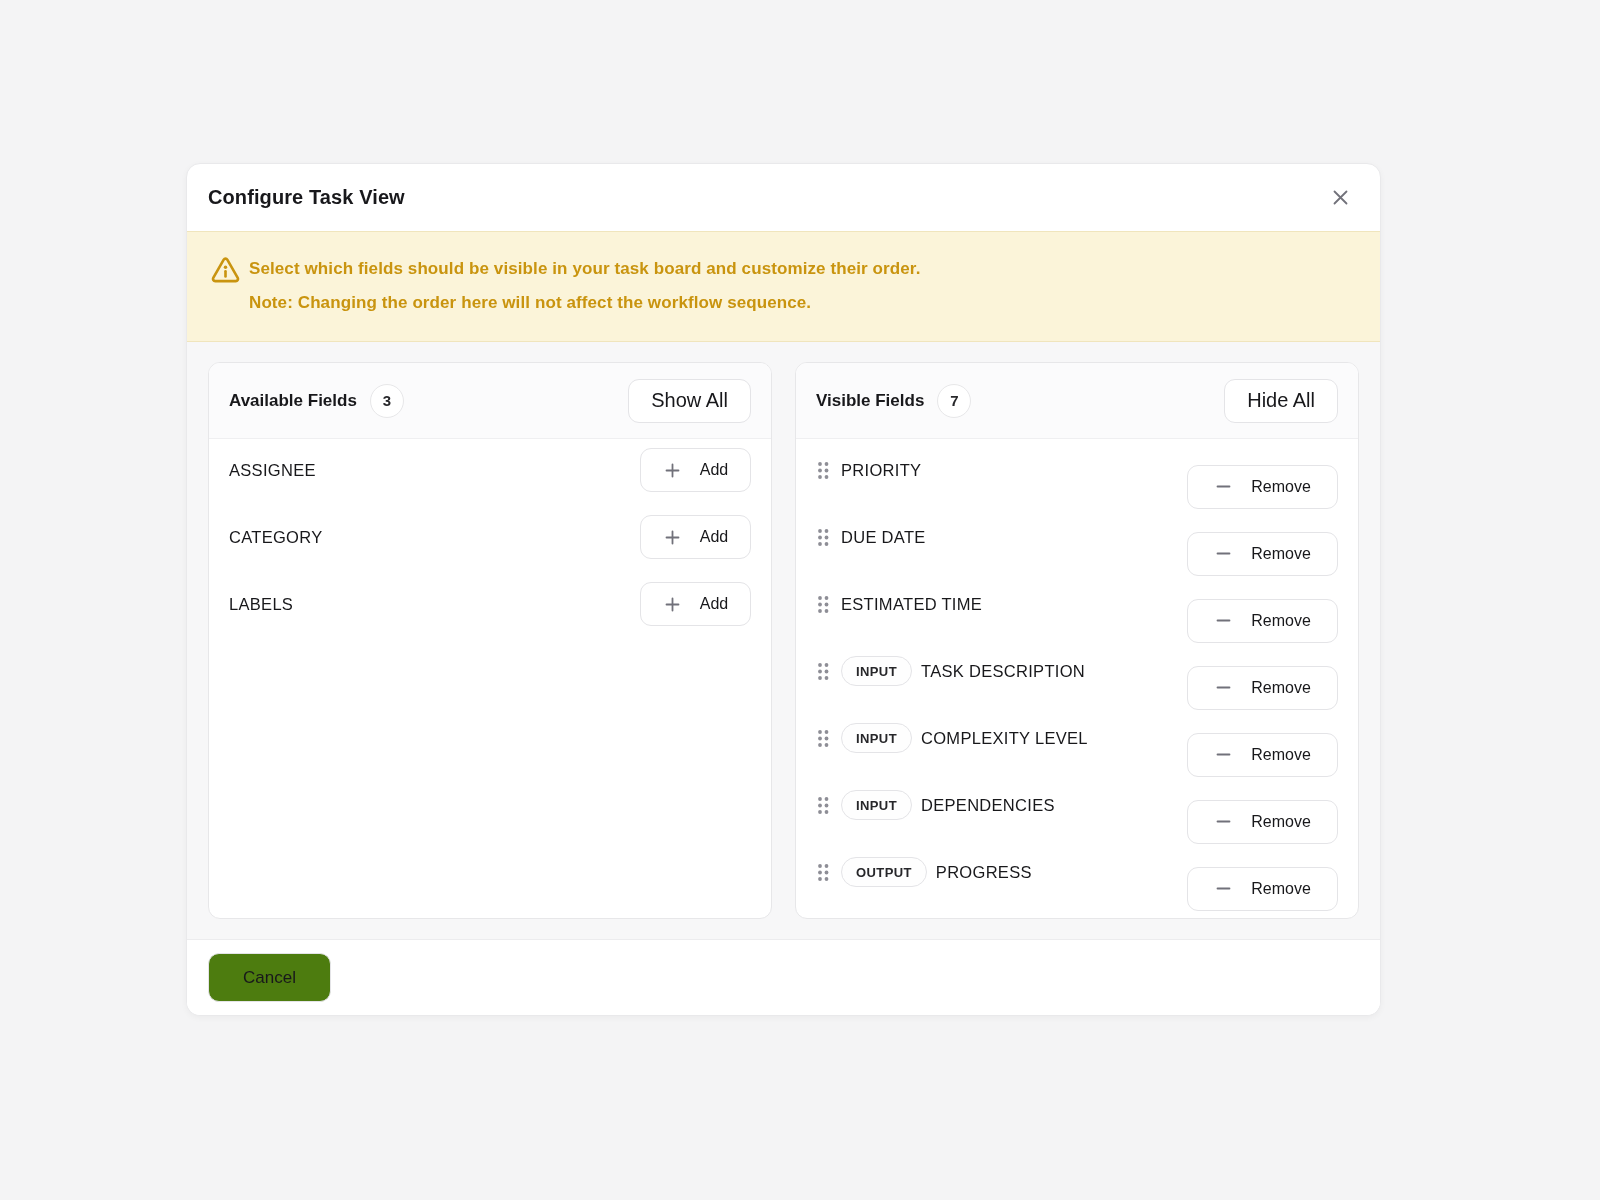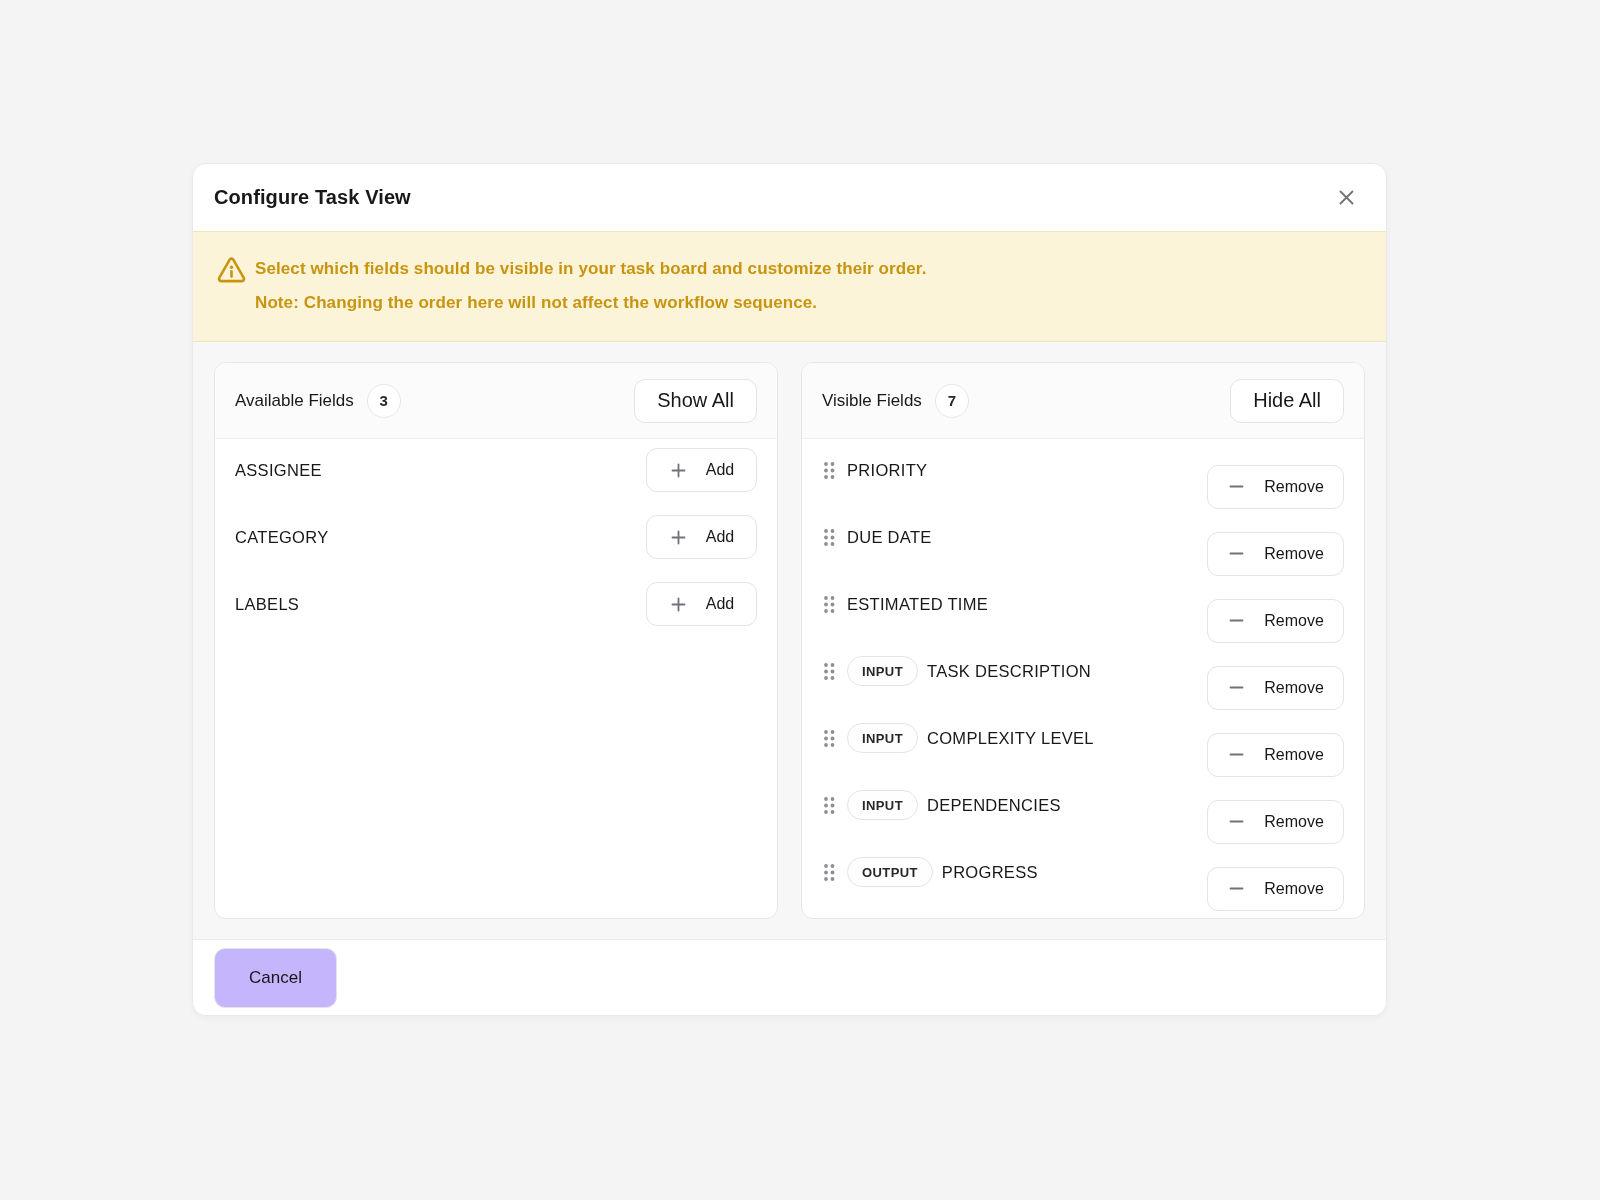--- a/index.html
+++ b/index.html
@@ -5,21 +5,21 @@
   * { margin: 0; padding: 0; box-sizing: border-box; }
   html, body { width: 1600px; height: 1200px; }
   body {
     background: #f4f4f5;
     font-family: "Liberation Sans", sans-serif;
     color: #18181b;
     position: relative;
   }
   .modal {
     position: absolute;
-    left: 192px; top: 163px;
+    left: 186px; top: 163px;
     width: 1195px; height: 853px;
     background: #ffffff;
     border: 1px solid #e9e9eb;
     border-radius: 14px;
     box-shadow: 0 2px 6px rgba(0,0,0,0.04);
     display: flex;
     flex-direction: column;
     overflow: hidden;
   }
   
@@ -68,21 +68,21 @@
     overflow: hidden;
   }
   .panel-header {
     flex: 0 0 76px;
     display: flex;
     align-items: center;
     padding: 0 20px;
     background: #fbfbfc;
     border-bottom: 1px solid #efeff1;
   }
-  .panel-title { font-size: 17px; font-weight: 400; }
+  .panel-title { font-size: 17px; font-weight: 700; }
   .count-badge {
     margin-left: 13px;
     min-width: 34px; height: 34px;
     border: 1px solid #e7e7e9;
     border-radius: 17px;
     background: #ffffff;
     display: inline-flex; align-items: center; justify-content: center;
     font-size: 15px; font-weight: 600; color: #27272a;
     padding: 0 8px;
   }
@@ -130,35 +130,35 @@
     background: #ffffff;
     border: 1px solid #e4e4e7;
     border-radius: 11px;
     display: inline-flex; align-items: center; justify-content: center;
     gap: 18px;
     font-family: inherit;
     font-size: 16px; font-weight: 500; color: #18181b;
     cursor: pointer;
   }
   .add-btn { width: 111px; }
-  .remove-btn { width: 137px; margin-top: 33px; }
+  .remove-btn { width: 151px; margin-top: 33px; }
   .btn-glyph { color: #71717a; display: inline-flex; }
   
   .modal-footer {
     flex: 0 0 76px;
     background: #ffffff;
     border-top: 1px solid #ececee;
     display: flex;
     align-items: center;
     padding: 0 21px;
   }
   .cancel-btn {
-    height: 60px;
+    height: 49px;
     padding: 0 34px;
-    background: #c4b5fd;
+    background: #4d7c0f;
     border: 1px solid #e4e4e7;
     border-radius: 11px;
     font-family: inherit;
     font-size: 17px; font-weight: 500; color: #18181b;
     cursor: pointer;
   }
   .apply-btn {
     margin-left: auto;
     height: 49px;
     padding: 0 27px;

